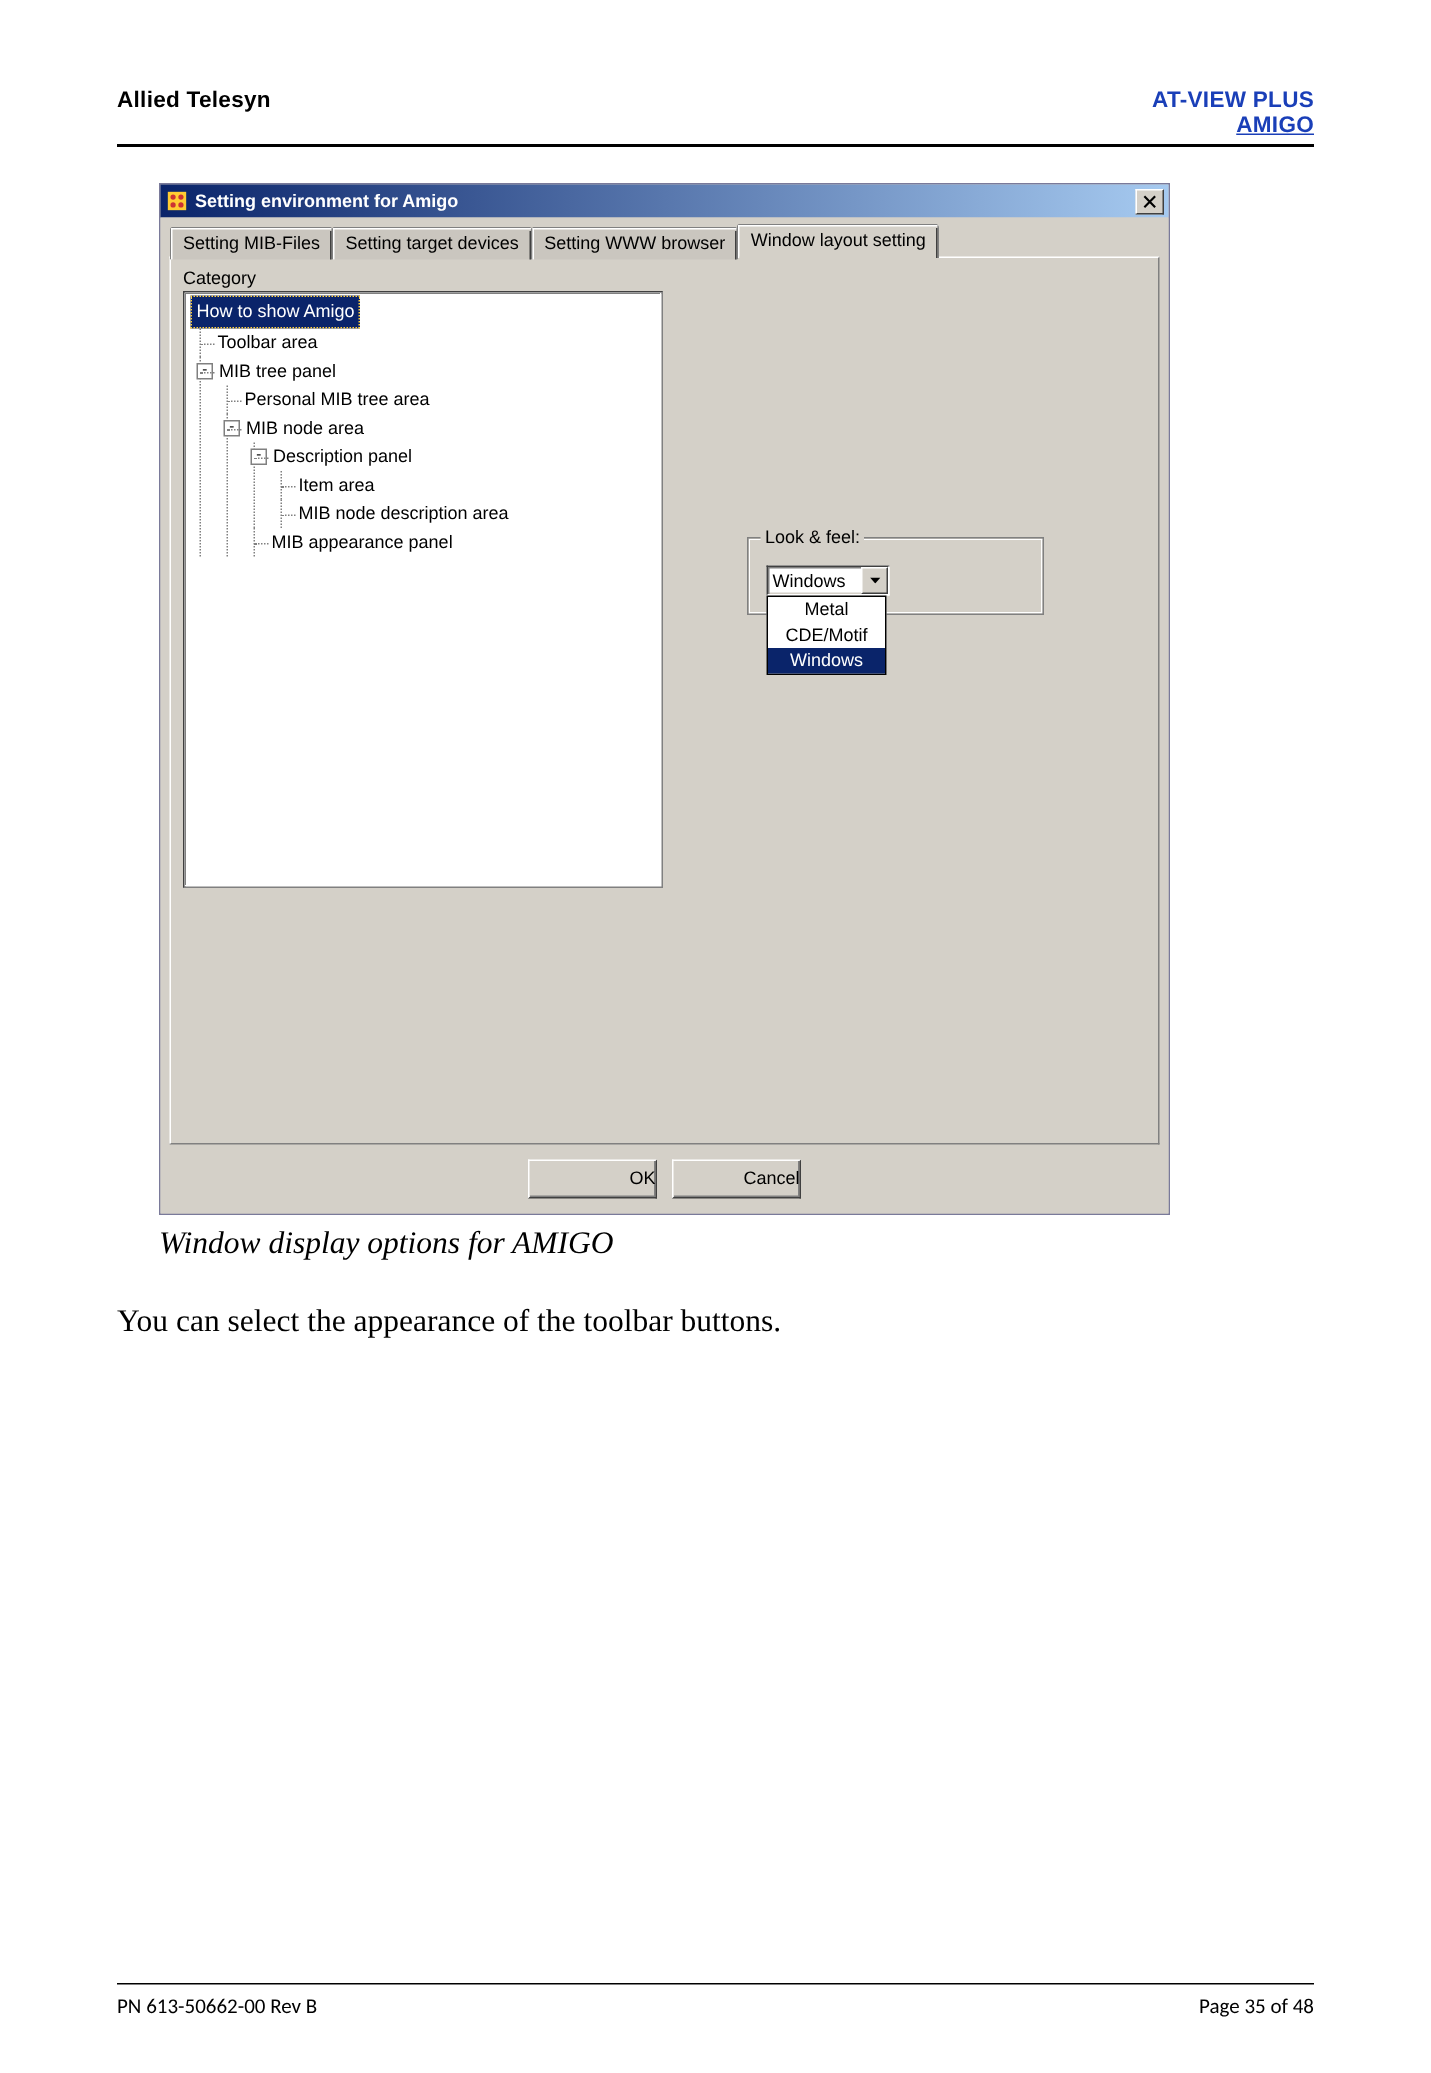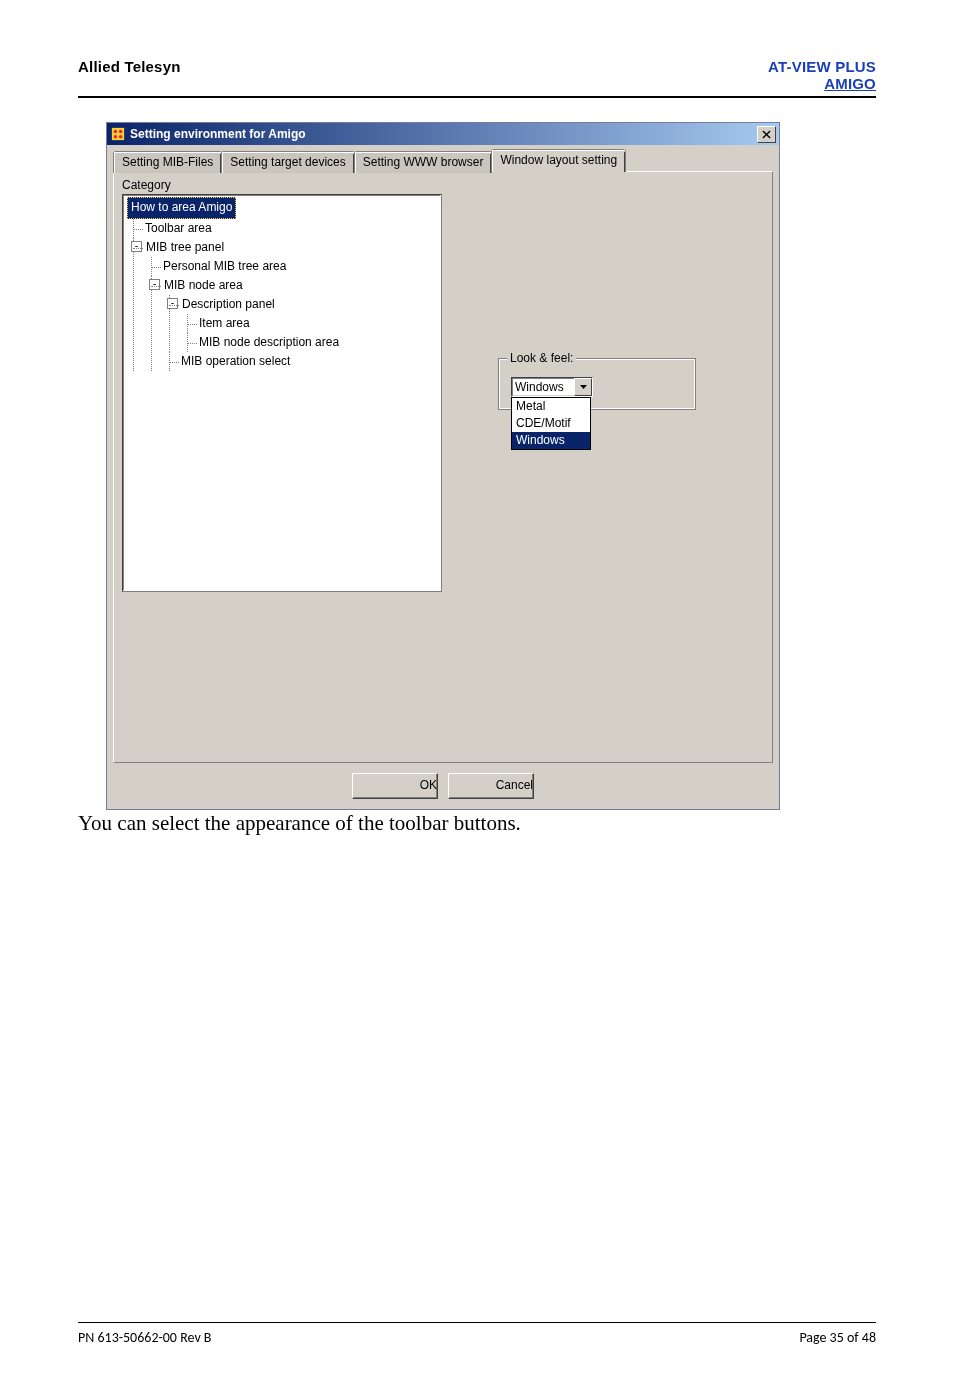--- a/index.html
+++ b/index.html
@@ -131,20 +131,21 @@
     border-left-color: #404040;
     box-shadow: inset -1px -1px 0 #fff, inset 1px 1px 0 #808080;
     overflow: hidden;
     padding: 2px 0 0 0;
   }
   .right-pane {
     flex: 1;
     position: relative;
     height: 396px;
     padding-top: 164px;
+    text-align: center;
   }
   .tree ul { list-style: none; margin: 0; padding-left: 18px; }
   .tree > ul { padding-left: 4px; }
   .tree li { position: relative; white-space: nowrap; line-height: 19px; }
   .tree li::before {
     content: "";
     position: absolute;
     left: -12px; top: 0; bottom: 0;
     border-left: 1px dotted #808080;
   }
@@ -327,38 +328,38 @@
           <span>Window layout setting</span>
         </div>
       </div>
 
       <div class="tab-page">
         <div class="category-label">Category</div>
         <div class="pane-row">
           <div class="tree-pane tree">
             <ul>
               <li>
-                <span class="tree-root-label">How to area Amigo</span>
+                <span class="tree-root-label">How to show Amigo</span>
                 <ul>
                   <li><span>Toolbar area</span></li>
                   <li>
                     <span class="twisty">-</span><span>MIB tree panel</span>
                     <ul>
                       <li><span>Personal MIB tree area</span></li>
                       <li>
                         <span class="twisty">-</span><span>MIB node area</span>
                         <ul>
                           <li>
                             <span class="twisty">-</span><span>Description panel</span>
                             <ul>
                               <li><span>Item area</span></li>
                               <li><span>MIB node description area</span></li>
                             </ul>
                           </li>
-                          <li><span>MIB operation select</span></li>
+                          <li><span>MIB appearance panel</span></li>
                         </ul>
                       </li>
                     </ul>
                   </li>
                 </ul>
               </li>
             </ul>
           </div>
 
           <div class="right-pane">
@@ -384,20 +385,21 @@
         </div>
       </div>
 
       <div class="dialog-buttons">
         <div class="btn">OK</div>
         <div class="btn">Cancel</div>
       </div>
     </div>
   </div>
 
+  <div class="caption">Window display options for AMIGO</div>
 
   <div class="body-text">You can select the appearance of the toolbar buttons.</div>
 
   <div class="footer">
     <hr class="footer-rule">
     <div class="footer-row">
       <span>PN 613-50662-00 Rev B</span>
       <span>Page 35 of 48</span>
     </div>
   </div>

